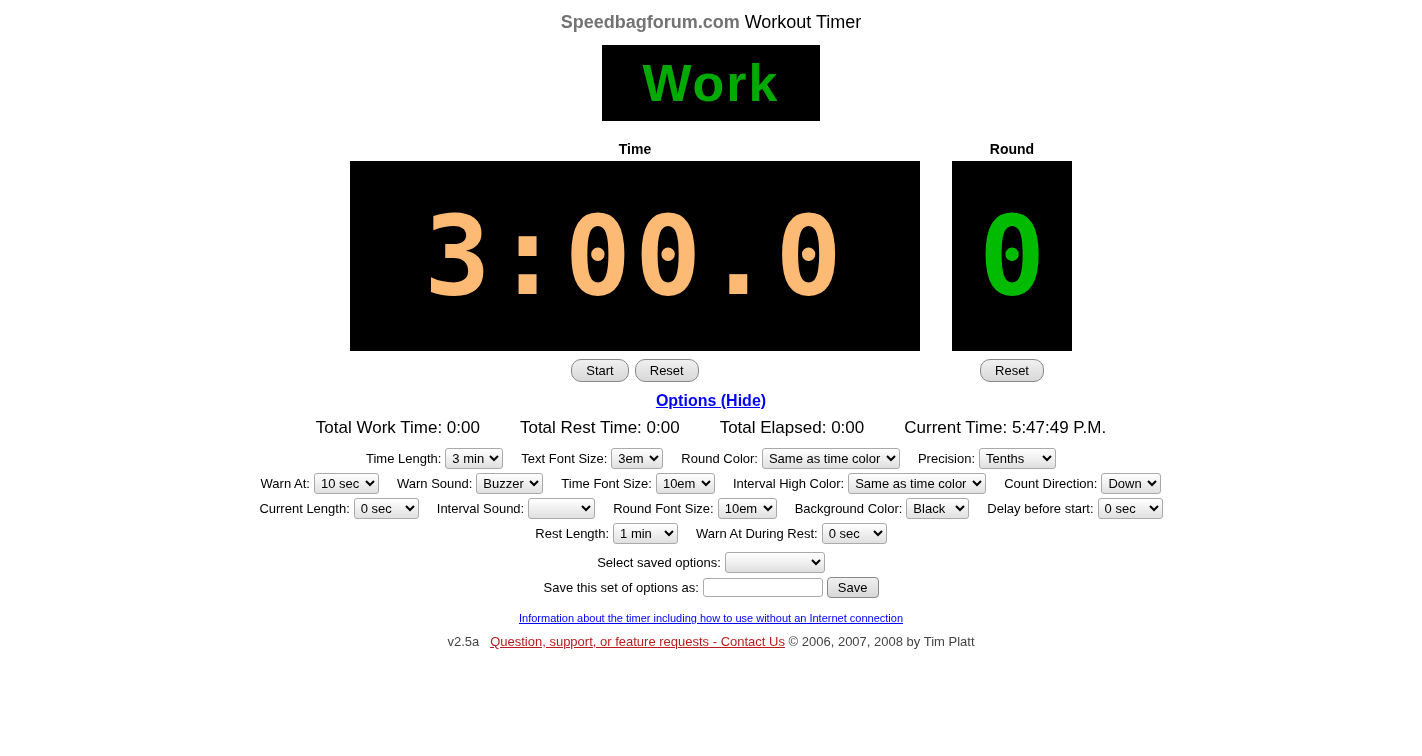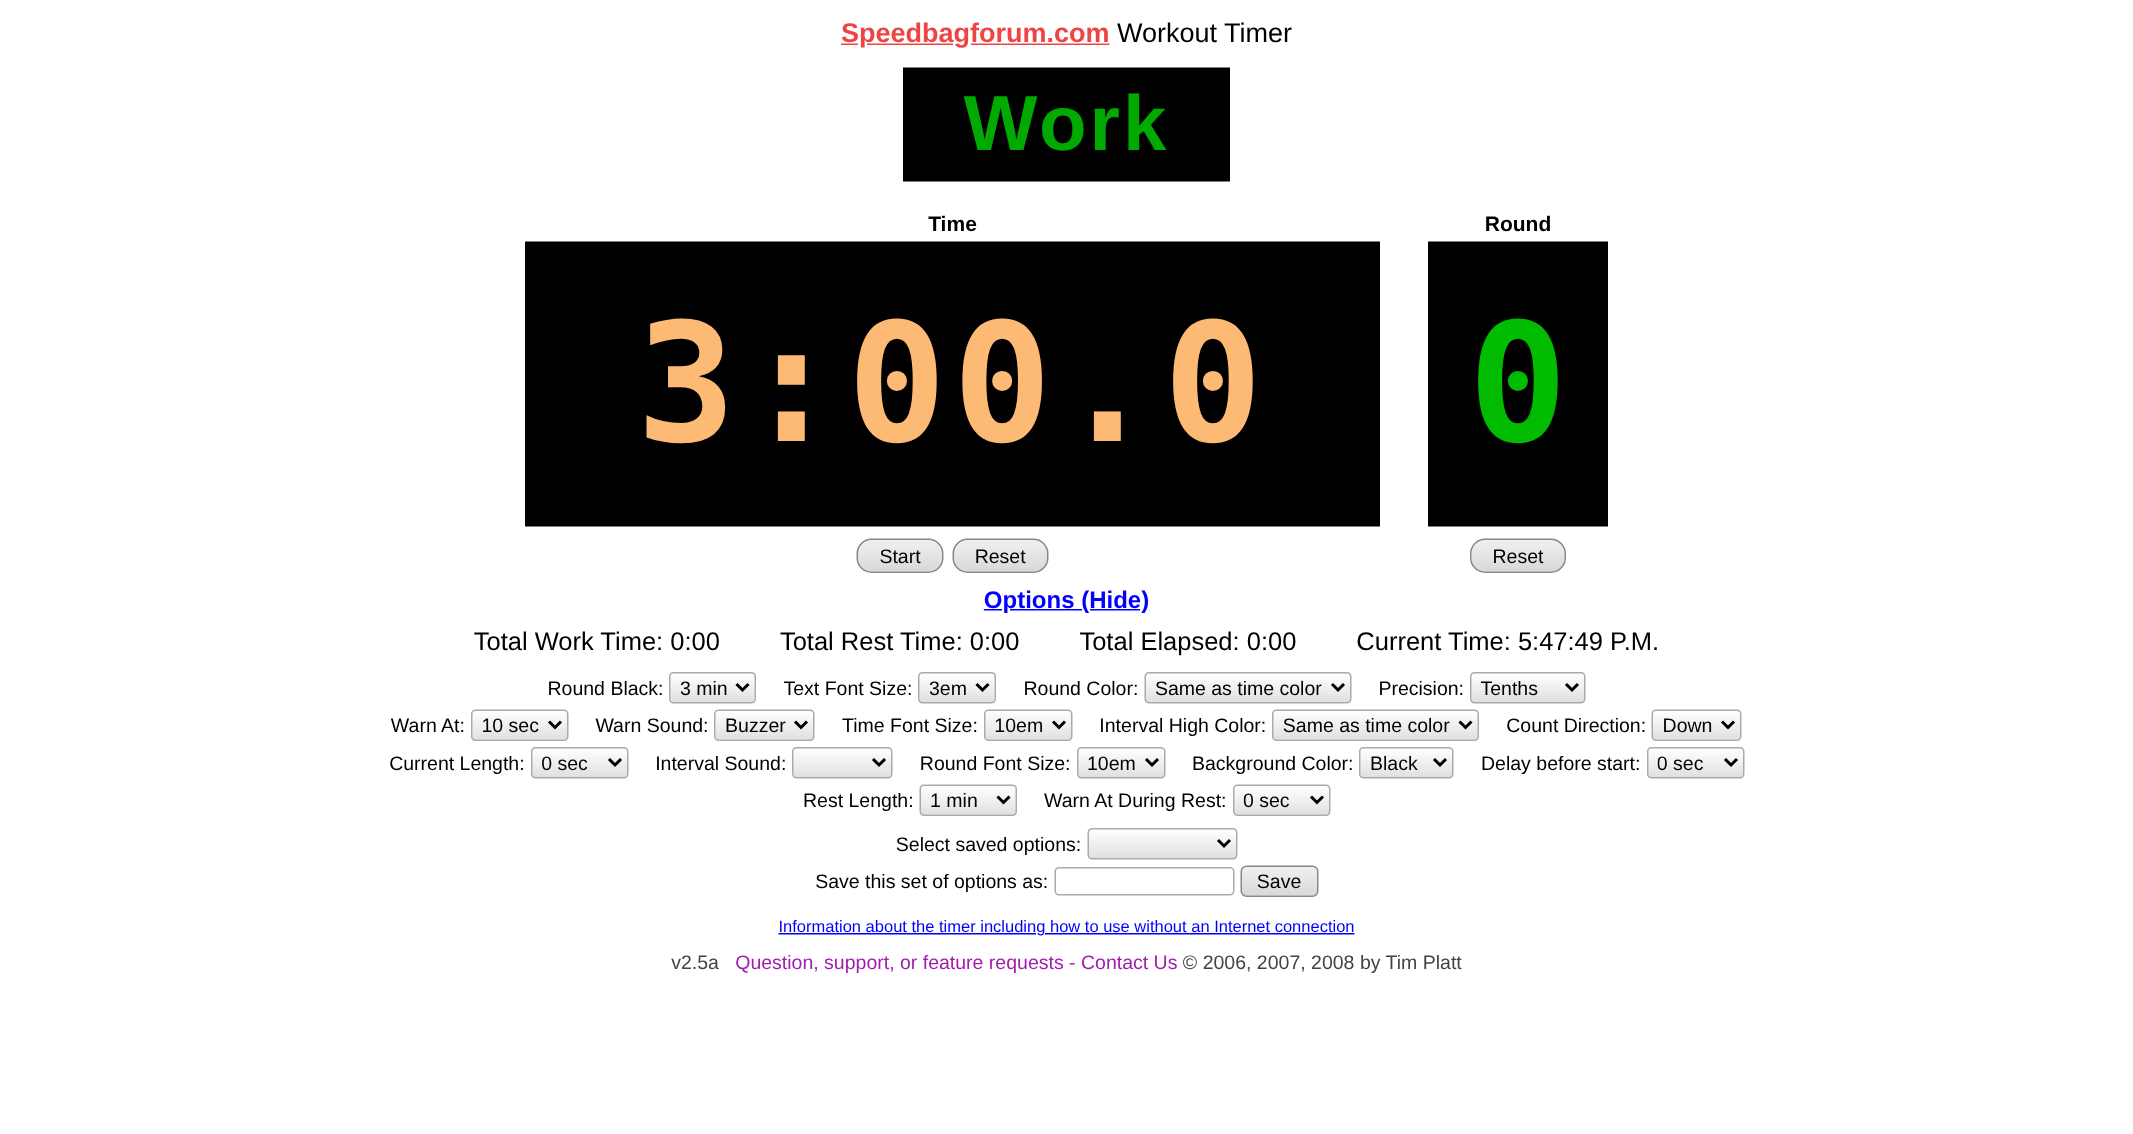--- a/index.html
+++ b/index.html
@@ -9,22 +9,21 @@
       background: #fff;
       color: #000;
       text-align: center;
     }
     #page-title {
       margin-top: 12px;
       font-size: 18px;
       font-weight: normal;
     }
     #page-title a {
-      color: #ef4444;
-      text-decoration: underline;
+      color: #737373;
       font-weight: bold;
     }
     #work-banner {
       display: inline-block;
       background: #000;
       color: #00aa00;
       font-size: 52px;
       font-weight: bold;
       padding: 8px 40px;
       margin: 12px auto;
@@ -141,21 +140,22 @@
       cursor: pointer;
       margin-top: 14px;
       display: block;
     }
     #footer {
       color: #444;
       font-size: 13px;
       margin-top: 8px;
     }
     #footer a {
-      color: #a21caf;
+      color: #b91c1c;
+      text-decoration: underline;
     }
     .options-row {
       display: flex;
       justify-content: center;
       align-items: center;
       flex-wrap: wrap;
       gap: 6px 18px;
       margin: 4px 0;
       font-size: 13px;
     }
@@ -206,21 +206,21 @@
   <span>Total Work Time: 0:00</span>
   <span>Total Rest Time: 0:00</span>
   <span>Total Elapsed: 0:00</span>
   <span>Current Time: 5:47:49 P.M.</span>
 </div>
 
 <div id="options-panel">
 
   <div class="options-row">
     <div class="opt-pair">
-      <label class="opt-label">Round Black:</label>
+      <label class="opt-label">Time Length:</label>
       <select class="opt-select">
         <option>3 min</option><option>1 min</option><option>2 min</option><option>4 min</option><option>5 min</option>
       </select>
     </div>
     <div class="opt-pair">
       <label class="opt-label">Text Font Size:</label>
       <select class="opt-select">
         <option>3em</option><option>2em</option><option>4em</option>
       </select>
     </div>

